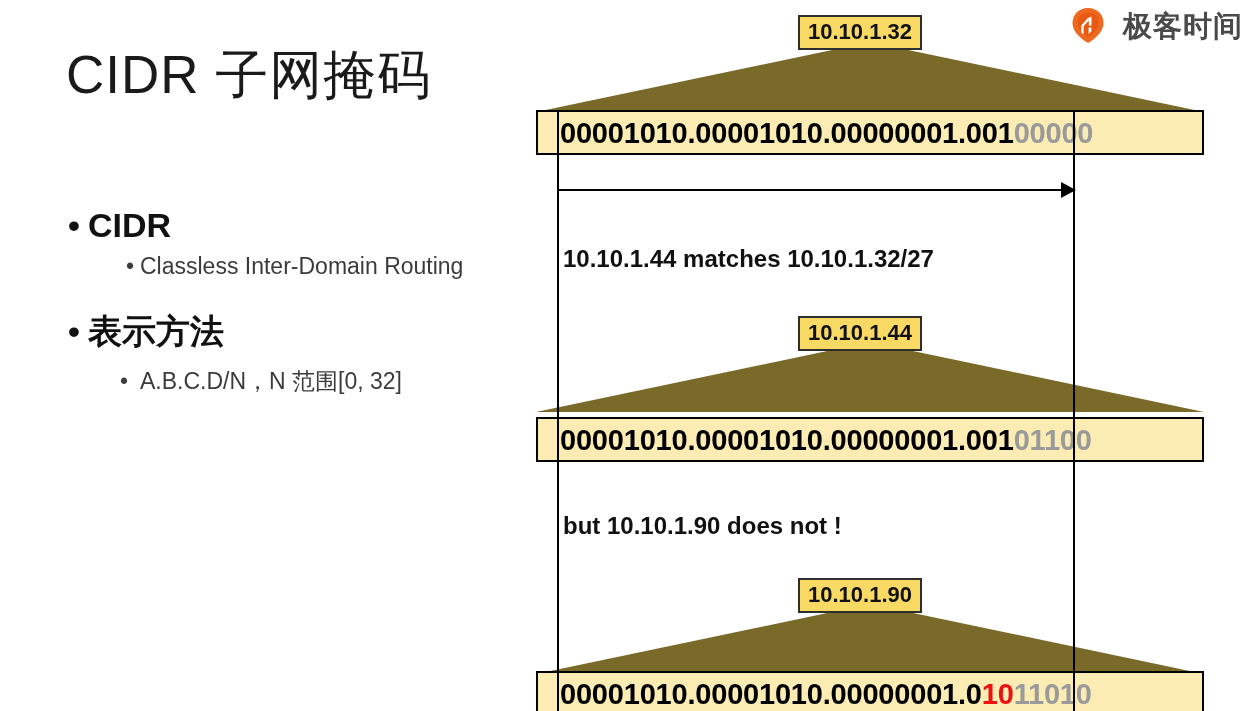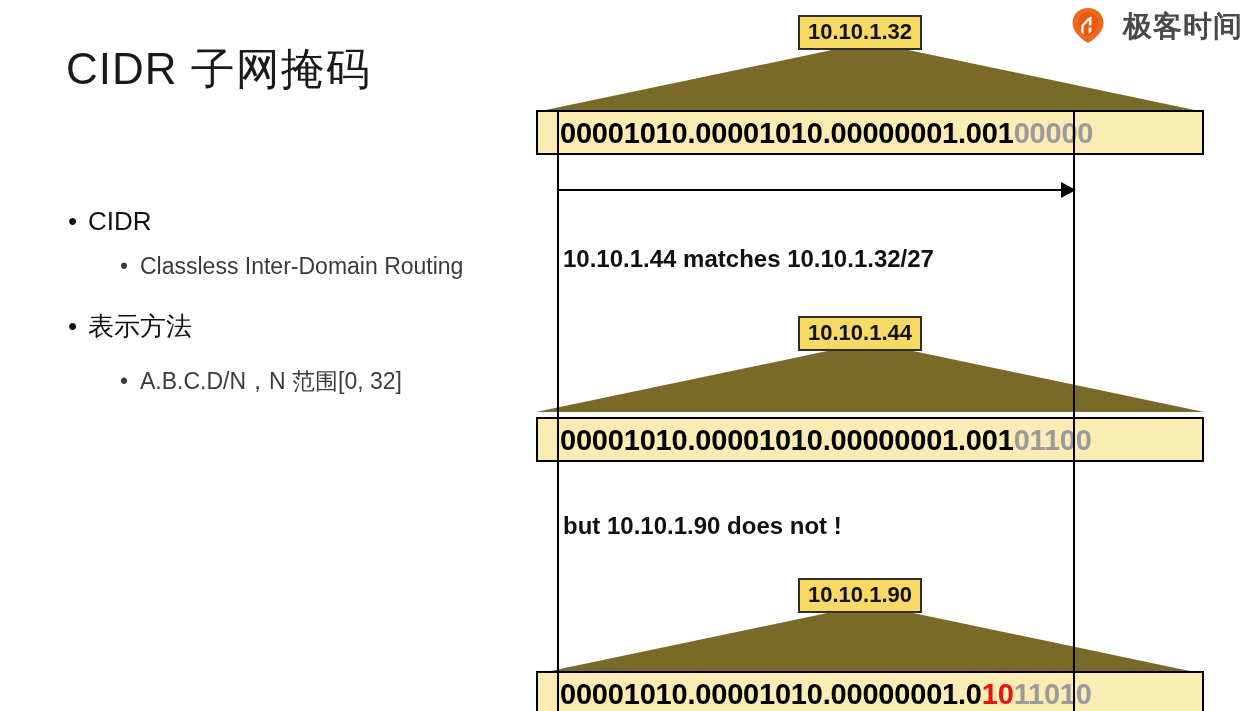--- a/index.html
+++ b/index.html
@@ -16,50 +16,50 @@
     height: 711px;
     background: #ffffff;
     overflow: hidden;
   }
 
   
   #page-title {
     position: absolute;
     left: 66px;
     top: 40px;
-    font-size: 44px;
+    font-size: 53px;
     font-weight: 300;
     color: #1a1a1a;
     letter-spacing: 1px;
     white-space: nowrap;
   }
 
   .bullet-l1 {
     position: absolute;
-    font-size: 26px;
-    font-weight: 400;
+    font-size: 34px;
+    font-weight: 700;
     color: #111111;
     white-space: nowrap;
   }
   .bullet-l2 {
     position: absolute;
     font-size: 23px;
     font-weight: 400;
     color: #3b3b3b;
     white-space: nowrap;
   }
   .dot {
     display: inline-block;
     width: 20px;
     color: #111111;
   }
   .bullet-l2 .dot { color: #3b3b3b; }
 
   #b1 { left: 68px;  top: 206px; }
-  #b1s { left: 120px; top: 253px; }
+  #b1s { left: 120px; top: 253px; text-align: center; }
   #b2 { left: 68px;  top: 309px; }
   #b2s { left: 120px; top: 366px; }
 
   
   #logo {
     position: absolute;
     right: 10px;
     top: 7px;
     display: flex;
     align-items: center;

